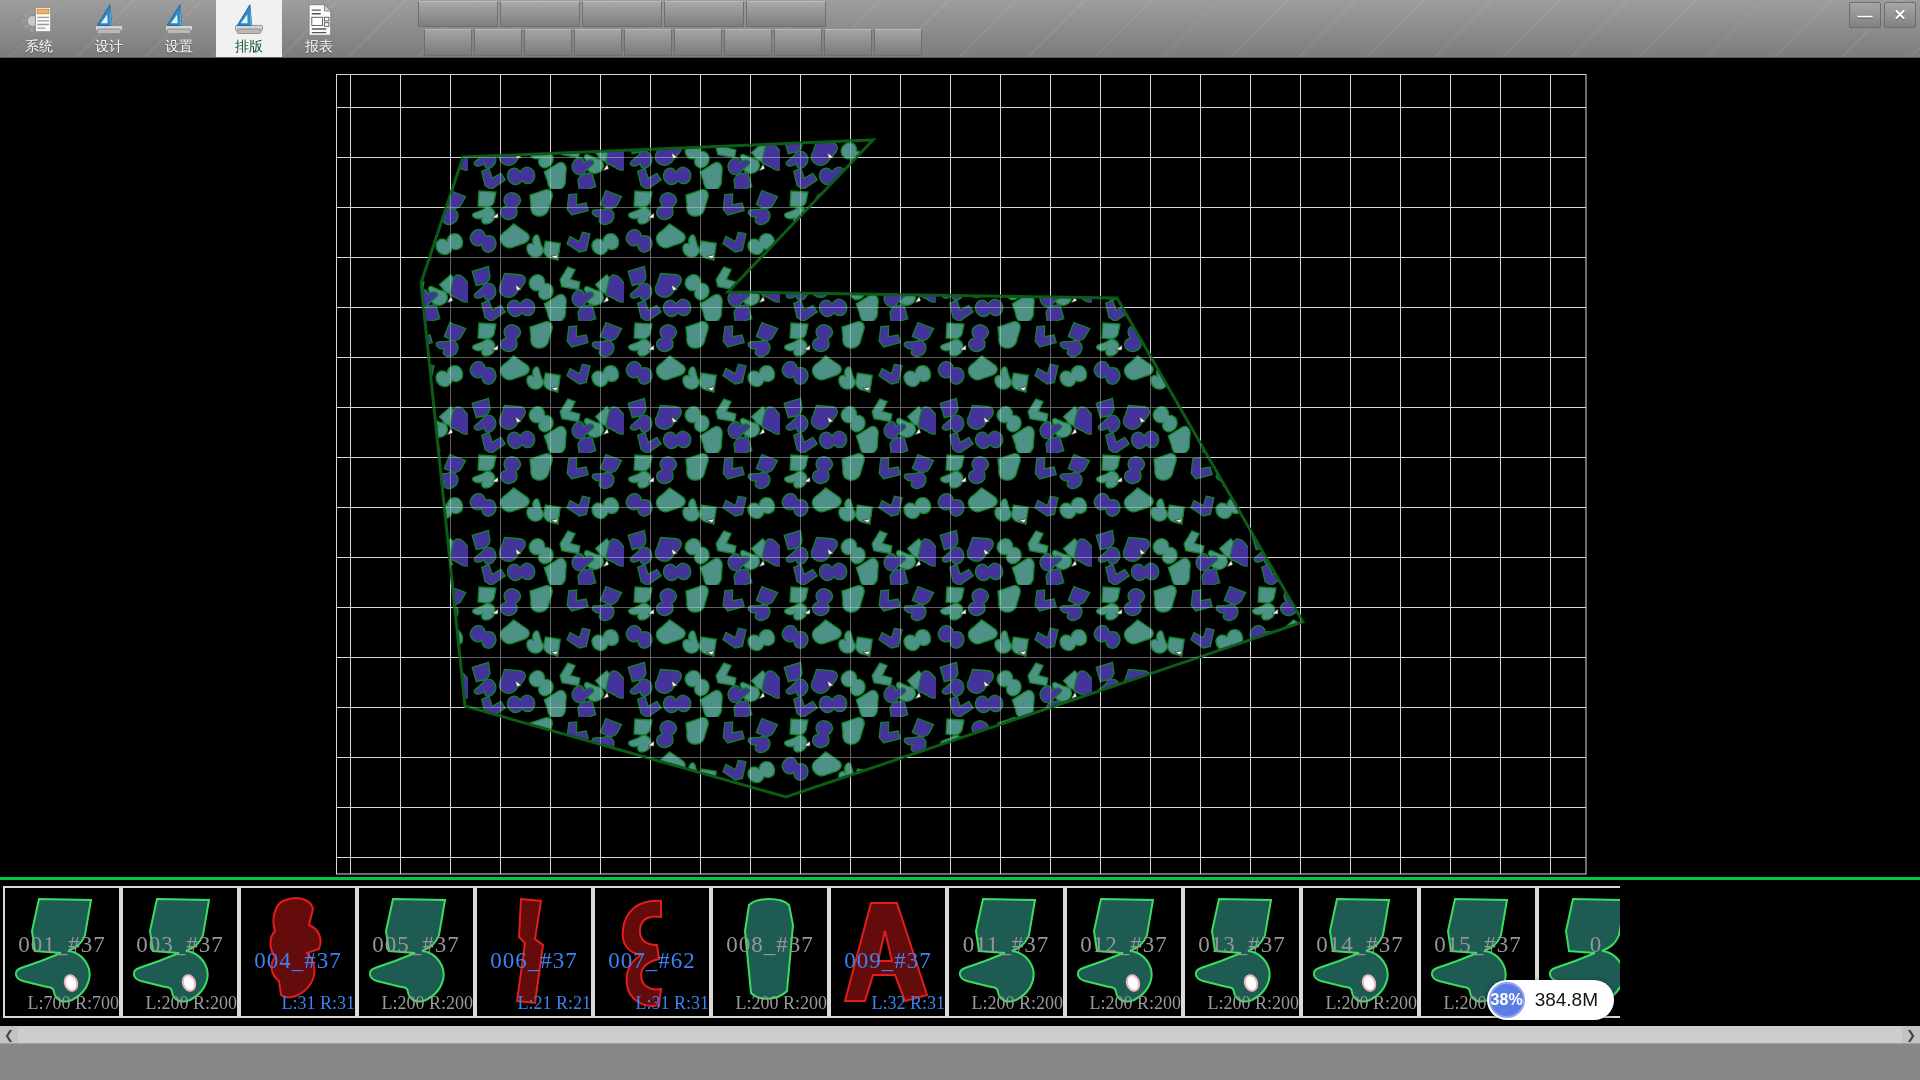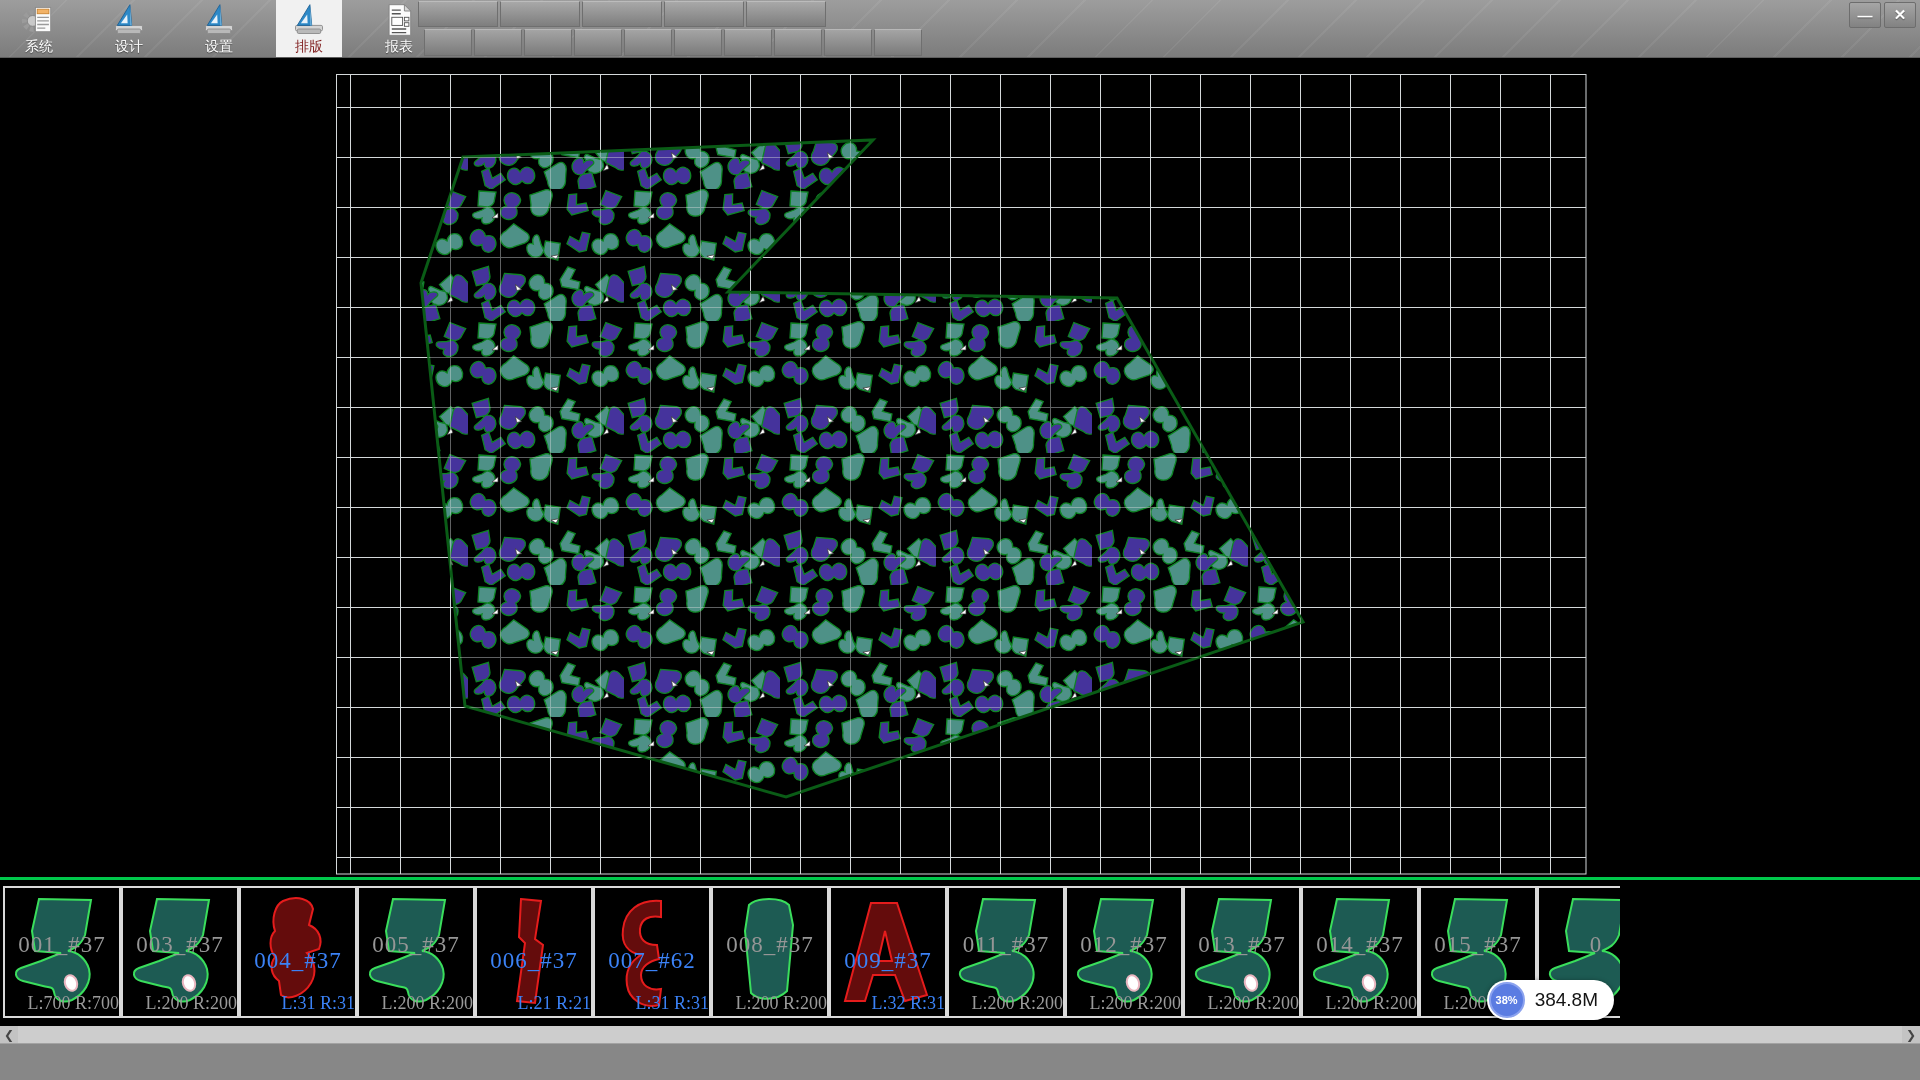--- a/index.html
+++ b/index.html
@@ -5,28 +5,28 @@
   html,body{margin:0;padding:0;background:#000;}
   #app{position:relative;width:1920px;height:1080px;overflow:hidden;background:#000;
        font-family:"Liberation Sans",sans-serif;-webkit-font-smoothing:antialiased;}
 
   
   .toolbar{position:absolute;top:0;left:0;width:1920px;height:57px;
     background:linear-gradient(180deg,#9d9d9d 0%,#8b8b8b 55%,#7c7c7c 100%);
     border-bottom:1px solid #5e5e5e;z-index:10;}
   .toolbar::after{content:"";position:absolute;inset:0;pointer-events:none;
     background:repeating-linear-gradient(135deg,transparent 0 46px,rgba(255,255,255,.06) 46px 48px);}
-  .nav-tabs{position:absolute;left:6px;top:0;height:57px;display:flex;gap:24px;z-index:2;}
+  .nav-tabs{position:absolute;left:6px;top:0;height:57px;display:flex;gap:4px;z-index:2;}
   .nav-tab{width:66px;height:57px;display:flex;flex-direction:column;align-items:center;
     padding-top:2px;box-sizing:border-box;cursor:default;}
   .nav-tab.active{background:#f1f1f1;}
   .nav-tab .nicon{width:38px;height:36px;}
   .nav-tab .nicon svg{width:100%;height:100%;}
   .nav-tab .nlabel{font-size:14px;color:#fdfdfd;line-height:17px;text-shadow:0 1px 1px rgba(0,0,0,.45);}
-  .nav-tab.active .nlabel{color:#7f1d1d;text-shadow:none;}
+  .nav-tab.active .nlabel{color:#14532d;text-shadow:none;}
   .menu-row{position:absolute;left:418px;top:1px;height:26px;display:flex;gap:2px;z-index:2;}
   .menu-btn{width:80px;height:26px;display:flex;align-items:center;justify-content:center;
     background:linear-gradient(180deg,#a8a8a8,#7e7e7e);border:1px solid #6f6f6f;border-top-color:#bcbcbc;
     box-sizing:border-box;color:#fafafa;font-size:16px;text-shadow:0 1px 1px rgba(0,0,0,.35);}
   .tool-row{position:absolute;left:424px;top:29px;height:27px;display:flex;gap:2px;z-index:2;}
   .tool-btn{width:48px;height:27px;display:flex;align-items:center;justify-content:center;
     background:linear-gradient(180deg,#a4a4a4,#7b7b7b);border:1px solid #6f6f6f;border-top-color:#b8b8b8;
     box-sizing:border-box;color:#fafafa;font-size:15px;text-shadow:0 1px 1px rgba(0,0,0,.35);}
   .win-controls{position:absolute;right:4px;top:2px;display:flex;gap:3px;z-index:3;}
   .win-btn{width:30px;height:24px;display:flex;align-items:center;justify-content:center;
@@ -52,21 +52,21 @@
   .tile .tlr{position:absolute;bottom:2px;left:0;width:100%;text-align:right;
     font-family:"Liberation Serif",serif;font-size:18px;color:#9a9a9a;z-index:2;}
   .tile.text-green .tname,.tile.text-green .tlr{color:#3b82f6;margin-top:16px;}
 
   
   .pill{position:absolute;right:6px;top:100px;height:40px;background:#fff;border-radius:22px;
     display:flex;align-items:center;gap:10px;padding:0 16px 0 2px;z-index:6;
     box-shadow:0 1px 5px rgba(0,0,0,.45);}
   .pill .pct{width:36px;height:36px;border-radius:50%;background:#5b7ce2;border:2px solid #8ba2ee;
     box-sizing:border-box;display:flex;align-items:center;justify-content:center;
-    color:#fff;font-size:11px;font-weight:bold;}
+    color:#fff;font-size:16px;font-weight:bold;}
   .pill .mem{color:#141414;font-size:19px;text-align:right;}
 
   
   .hscroll{position:absolute;top:1026px;left:0;width:1920px;height:17px;background:#cdcdcd;}
   .hs-btn{position:absolute;top:0;width:18px;height:17px;display:flex;align-items:center;justify-content:center;
     color:#454545;font-size:12px;background:#c3c3c3;}
   .hs-left{left:0;}  .hs-right{right:0;}
   .bottombar{position:absolute;top:1043px;left:0;width:1920px;height:37px;background:#878787;
     border-top:1px solid #a2a2a2;box-sizing:border-box;}
 </style>

